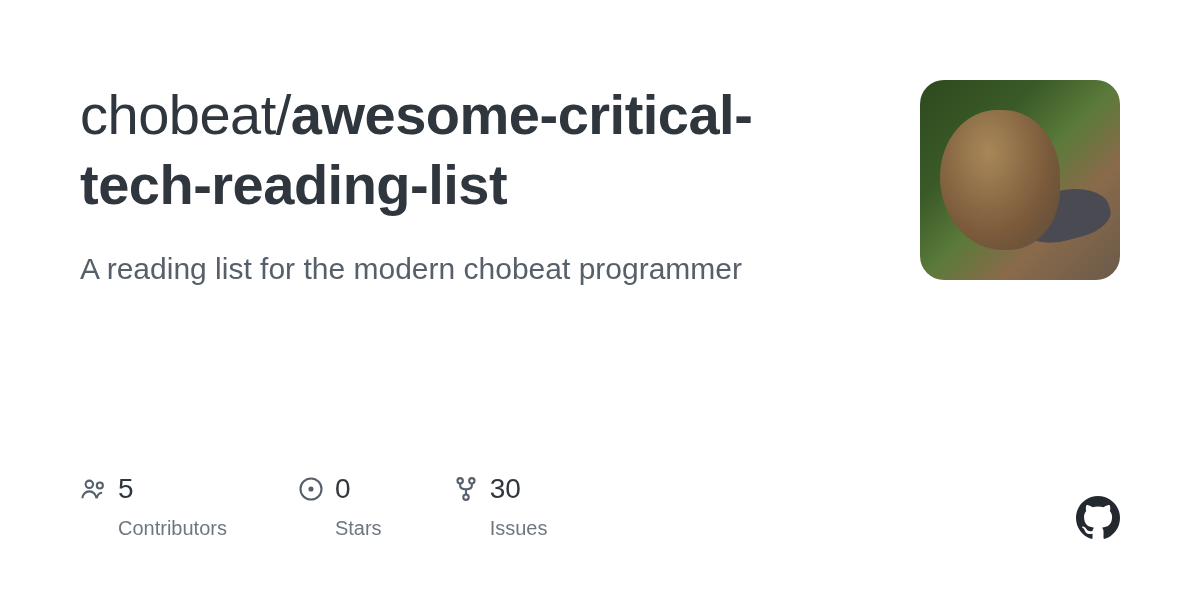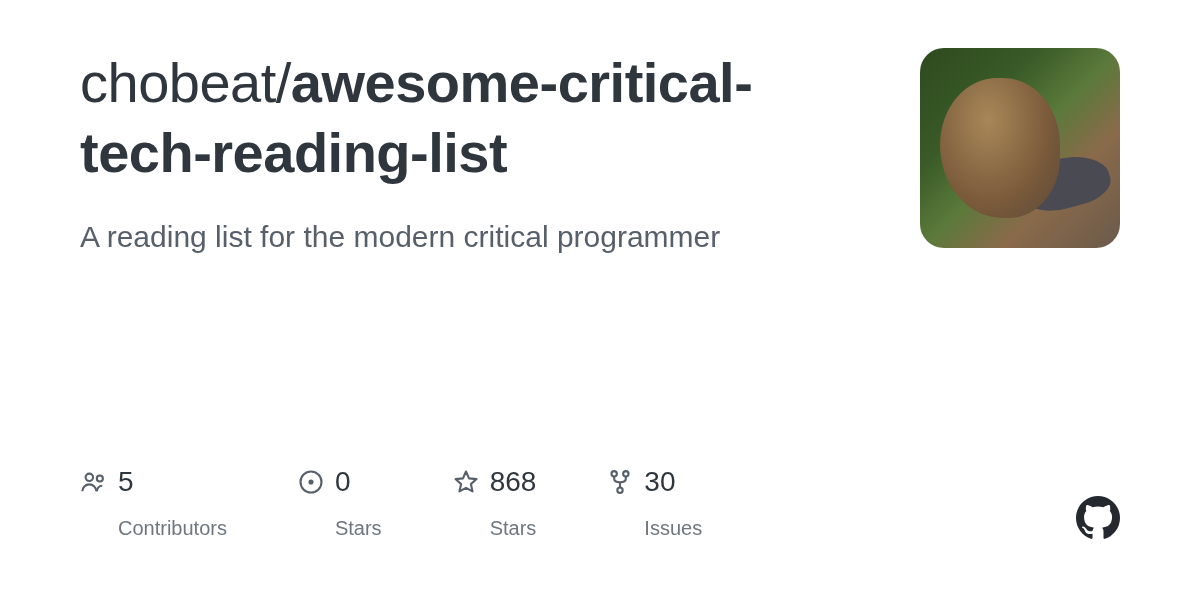--- a/index.html
+++ b/index.html
@@ -5,21 +5,21 @@
   * { box-sizing: border-box; margin: 0; padding: 0; }
   body {
     width: 1200px;
     height: 600px;
     background: #ffffff;
     font-family: -apple-system, BlinkMacSystemFont, "Segoe UI", Helvetica, Arial, sans-serif;
     position: relative;
     overflow: hidden;
   }
   .container {
-    padding: 48px 80px 0 80px;
+    padding: 80px 80px 0 80px;
     display: flex;
     flex-direction: column;
     height: 100%;
     align-items: flex-end;
   }
   .header-row {
     display: flex;
     align-items: flex-start;
     gap: 40px;
   }
@@ -101,41 +101,41 @@
     align-items: center;
     justify-content: center;
   }
   .stat-icon svg { width: 28px; height: 28px; fill: none; stroke: #57606a; stroke-width: 1.8; }
   .stat-value {
     font-size: 28px;
     color: #2f363d;
     font-weight: 400;
   }
   .stat-label {
-    margin-top: 19px;
+    margin-top: 12px;
     margin-left: 38px;
     font-size: 20px;
     color: #6e7781;
   }
   .gh-logo {
     width: 44px;
     height: 44px;
   }
   .gh-logo svg { width: 44px; height: 44px; fill: #24292f; }
 </style>
 </head>
 <body>
 
 <div class="container">
   <div class="header-row">
     <div class="title-block">
       <h1 class="repo-title">
         <span class="owner">chobeat</span><span class="sep">/</span><span class="name">awesome-critical-tech-reading-list</span>
       </h1>
-      <p class="description">A reading list for the modern critical programmer</p>
+      <p class="description">A reading list for the modern chobeat programmer</p>
     </div>
     <div class="avatar"></div>
   </div>
 
   <div class="stats-row">
     <div class="stats">
 
       <div class="stat">
         <div class="stat-top">
           <span class="stat-icon">
@@ -157,31 +157,20 @@
             <svg viewBox="0 0 24 24">
                 <circle cx="12" cy="12" r="9"></circle>
                 <circle cx="12" cy="12" r="2.2" fill="#57606a" stroke="none"></circle>
               </svg>
           </span>
           <span class="stat-value">0</span>
         </div>
         <span class="stat-label">Stars</span>
       </div>
 
-      <div class="stat">
-        <div class="stat-top">
-          <span class="stat-icon">
-            <svg viewBox="0 0 24 24">
-                <path d="M12 3l2.6 5.9 6.4.6-4.8 4.3 1.4 6.3L12 17l-5.6 3.1 1.4-6.3L3 9.5l6.4-.6L12 3z" stroke-linejoin="round"></path>
-              </svg>
-          </span>
-          <span class="stat-value">868</span>
-        </div>
-        <span class="stat-label">Stars</span>
-      </div>
 
       <div class="stat">
         <div class="stat-top">
           <span class="stat-icon">
             <svg viewBox="0 0 24 24">
                 <circle cx="7" cy="5" r="2.3"></circle>
                 <circle cx="17" cy="5" r="2.3"></circle>
                 <circle cx="12" cy="19" r="2.3"></circle>
                 <path d="M7 7.3v2c0 2 2 3 5 3s5-1 5-3v-2M12 12.3v4.4"></path>
               </svg>

